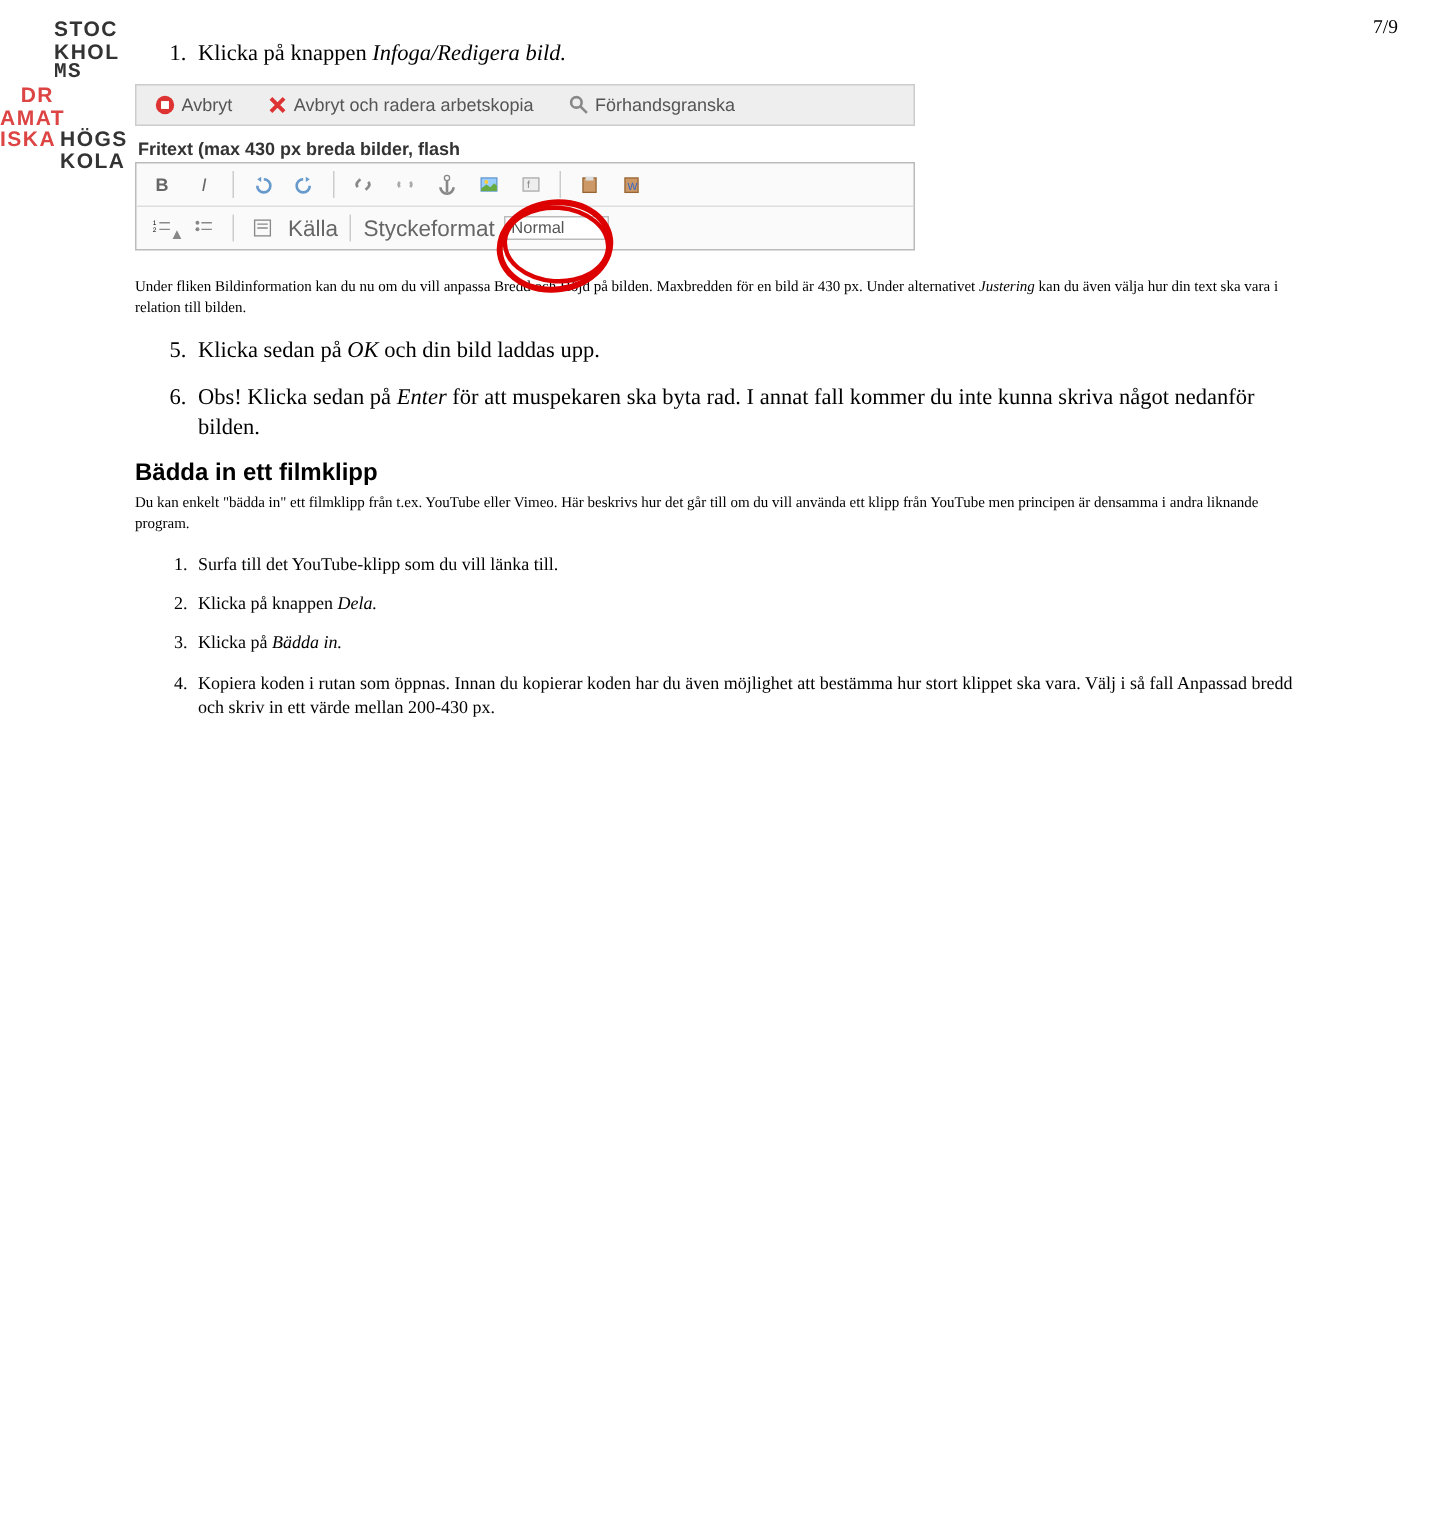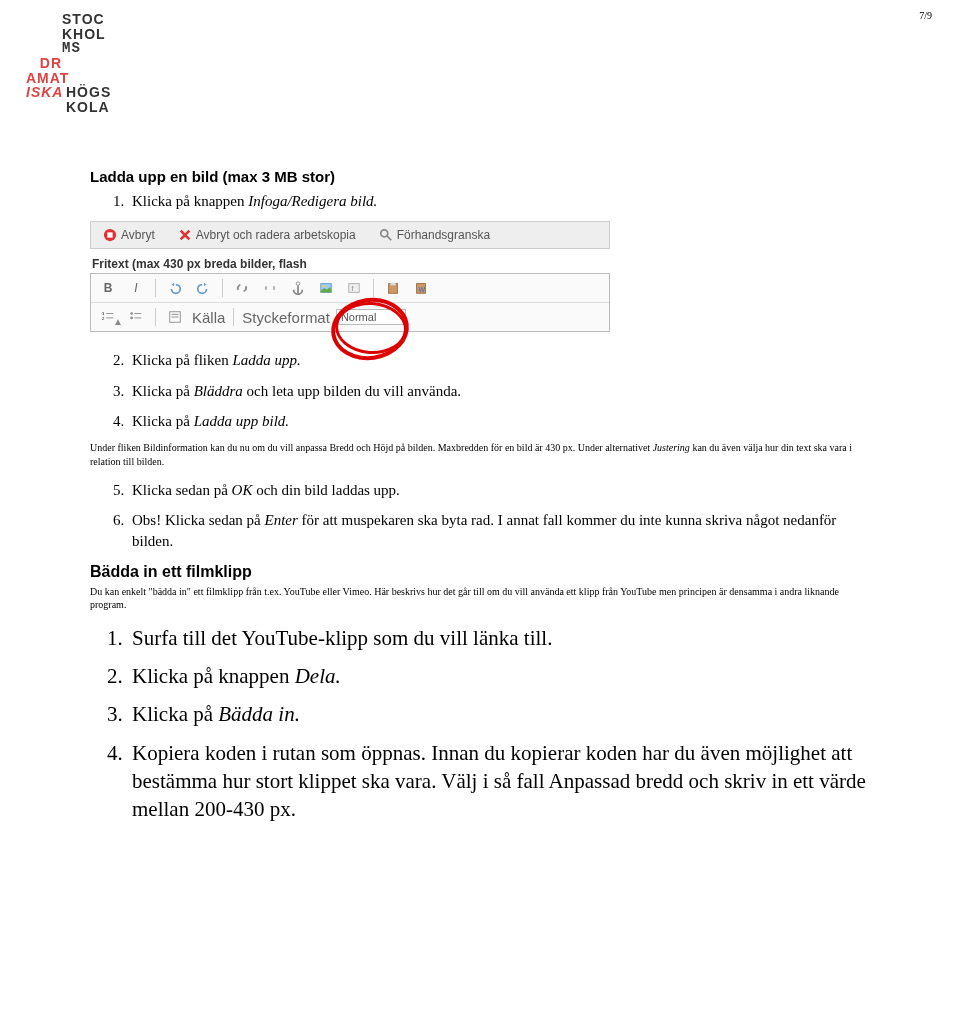--- a/index.html
+++ b/index.html
@@ -1,27 +1,27 @@
 <!DOCTYPE html>
 <html><head>
 <meta charset="utf-8">
 <style>
   html,body{margin:0;padding:0;background:#fff;font-family:Georgia,serif;color:#000;}
   .page{width:960px;height:1014px;position:relative;box-sizing:border-box;padding:20px 90px 20px 90px;}
-  .logo{position:absolute;top:12px;left:26px;font-family:Arial,Helvetica,sans-serif;font-size:14px;font-weight:600;line-height:1.05;letter-spacing:1px;}
+  .logo{position:absolute;top:12px;left:0;font-family:Arial,Helvetica,sans-serif;font-size:14px;font-weight:600;line-height:1.05;letter-spacing:1px;}
   .logo .l1{color:#333;}
   .logo .l2{color:#d44;}
-  .pagenum{position:absolute;top:10px;right:28px;font-family:Georgia,serif;font-size:10px;}
+  .pagenum{position:absolute;top:10px;right:28px;font-family:Georgia,serif;font-size:13px;}
   .h1{font-family:Arial,Helvetica,sans-serif;font-weight:bold;font-size:15px;margin-top:148px;}
   ol.main{margin:6px 0 0 0;padding-left:38px;font-size:15px;}
   ol.main > li{margin-bottom:10px;padding-left:4px;line-height:1.35;}
   .em{font-style:italic;}
   .para{font-size:10px;margin:4px 0 12px 0;line-height:1.35;}
   .h2{font-family:Arial,Helvetica,sans-serif;font-weight:bold;font-size:16px;margin-top:12px;}
-  ol.sub{margin:4px 0 0 0;padding-left:38px;font-size:21px;}
+  ol.sub{margin:4px 0 0 0;padding-left:38px;font-size:12px;}
   ol.sub > li{margin-bottom:10px;padding-left:4px;line-height:1.35;}
   .after-ol{margin-left:0;}
   
   .toolbar-area{margin:10px 0 18px 0;width:520px;}
   .tb-row{display:flex;align-items:flex-start;background:#eee;border:1px solid #ccc;padding:4px 6px;gap:11px;margin-bottom:2px;font-family:Tahoma,Arial,sans-serif;font-size:12px;color:#555;}
   .tb-btn{display:flex;align-items:center;gap:4px;padding:2px 6px;border-radius:2px;}
   .tb-sep{width:1px;height:18px;background:#ccc;margin:0 2px;}
   .ic{width:14px;height:14px;display:inline-block;}
   .fritext{font-family:Tahoma,Arial,sans-serif;font-size:12px;color:#333;font-weight:bold;margin:8px 0 2px 2px;}
   .editor-box{border:1px solid #bbb;background:#fafafa;position:relative;}
@@ -42,28 +42,27 @@
     <div class="l1" style="margin-left:36px;"><span>STOC</span></div>
     <div class="l1" style="margin-left:36px;"><span>KHOL</span></div>
     <div class="l1" style="margin-left:36px;font-family:Liberation Mono, monospace;"><span>MS</span></div>
     <div style="display:flex;">
       <div class="l2" style="width:36px;text-align:right;"><span>DR</span></div>
     </div>
     <div style="display:flex;">
       <div class="l2" style="width:36px;text-align:left;"><span>AMAT</span></div>
     </div>
     <div style="display:flex;">
-      <div class="l2" style="width:36px;text-align:left;font-style:italic;"><span>ISKA</span></div>
+      <div class="l2" style="width:36px;text-align:left;"><span>ISKA</span></div>
       <div class="l1" style="margin-left:4px;"><span>HÖGS</span></div>
     </div>
     <div class="l1" style="margin-left:40px;"><span>KOLA</span></div>
   </div>
   <div class="pagenum">7/9</div>
 
-  <div class="h1">Ladda upp en bild (max 3 MB stor)</div>
 
   <ol class="main">
     <li><span>Klicka på knappen </span><span class="em">Infoga/Redigera bild.</span></li>
   </ol>
 
   <div class="toolbar-area">
     <div class="tb-row">
       <span class="tb-btn">
         <svg class="ic" viewBox="0 0 16 16">
             <circle cx="8" cy="8" r="7" fill="#d33"></circle>
@@ -181,25 +180,20 @@
         <span class="tb-sep"></span>
         <span class="etxt">Styckeformat</span>
         <span class="esel">Normal</span>
       </div>
       <div class="circle"></div>
       <div class="circle2"></div>
       <span class="arrow">▲</span>
     </div>
   </div>
 
-  <ol class="main" start="2">
-    <li><span>Klicka på fliken </span><span class="em">Ladda upp.</span></li>
-    <li><span>Klicka på </span><span class="em">Bläddra</span><span> och leta upp bilden du vill använda.</span></li>
-    <li><span>Klicka på </span><span class="em">Ladda upp bild.</span></li>
-  </ol>
 
   <p class="para after-ol"><span>Under fliken Bildinformation kan du nu om du vill anpassa Bredd och Höjd på bilden. Maxbredden för en bild är 430 px. Under alternativet </span><span class="em">Justering</span><span> kan du även välja hur din text ska vara i relation till bilden.</span></p>
 
   <ol class="main" start="5">
     <li><span>Klicka sedan på </span><span class="em">OK</span><span> och din bild laddas upp.</span></li>
     <li><span>Obs! Klicka sedan på </span><span class="em">Enter</span><span> för att muspekaren ska byta rad. I annat fall kommer du inte kunna skriva något nedanför bilden.</span></li>
   </ol>
 
   <div class="h2">Bädda in ett filmklipp</div>
   <p class="para">Du kan enkelt "bädda in" ett filmklipp från t.ex. YouTube eller Vimeo. Här beskrivs hur det går till om du vill använda ett klipp från YouTube men principen är densamma i andra liknande program.</p>

